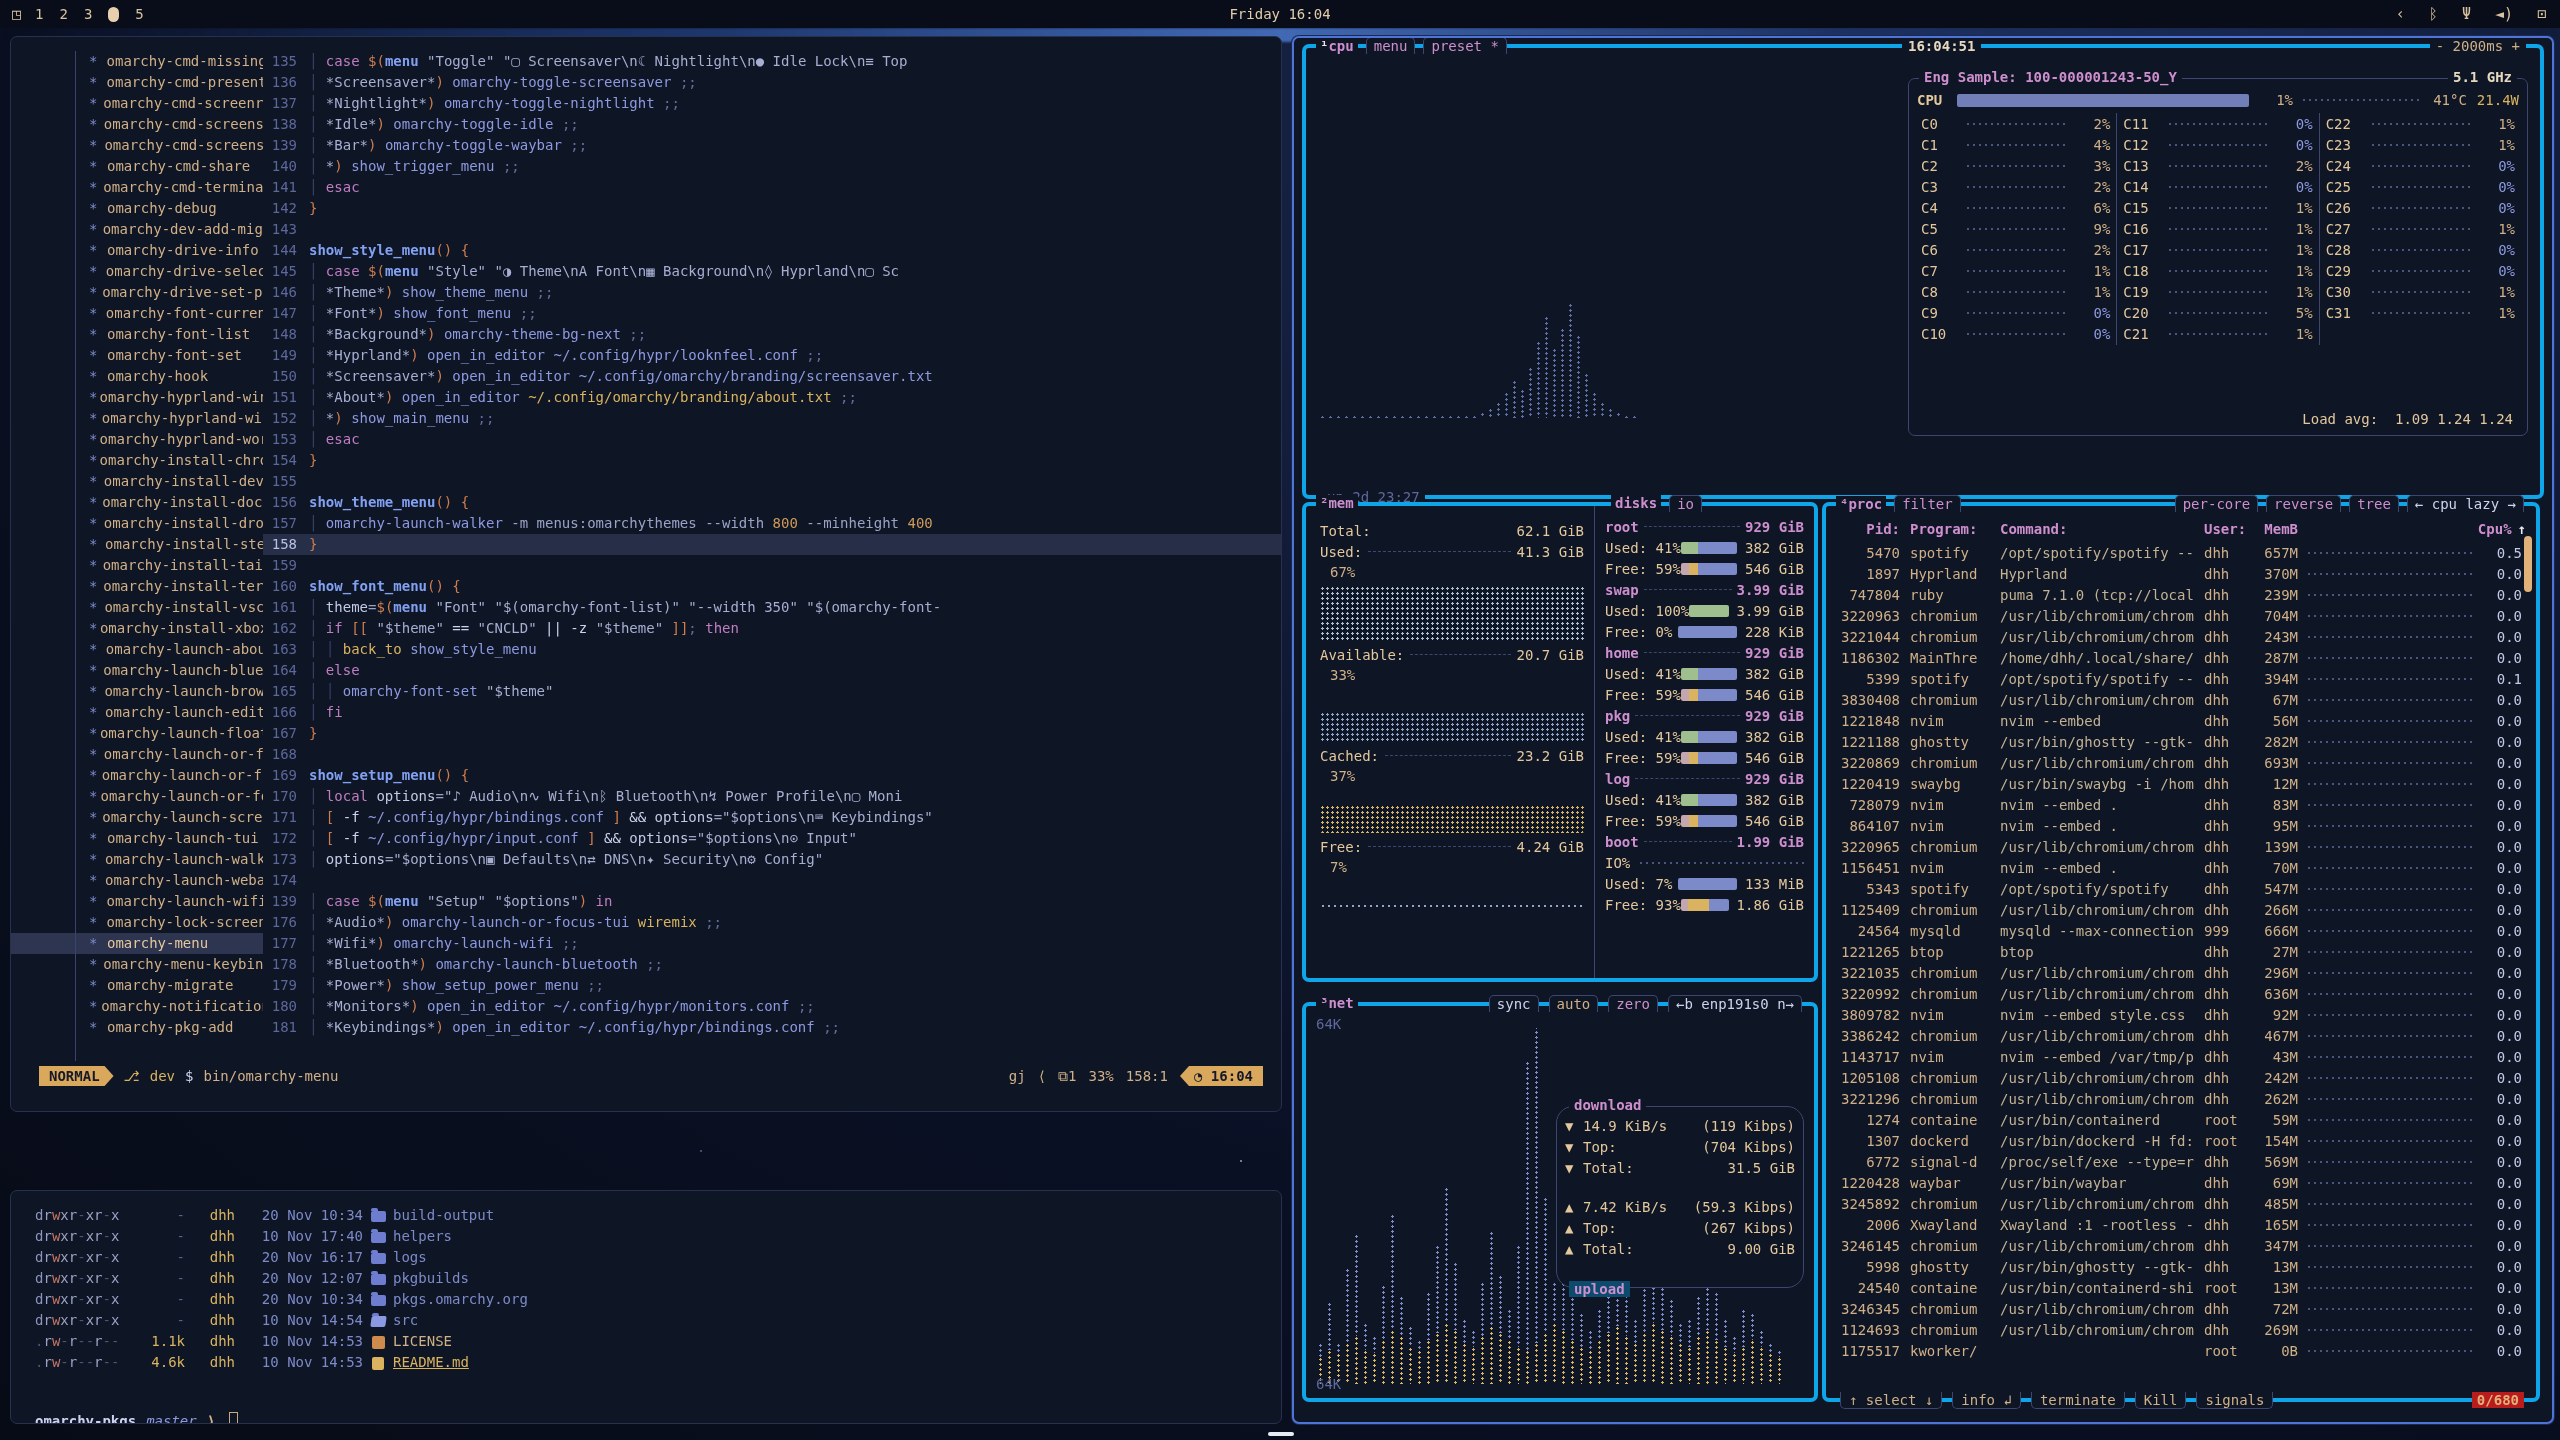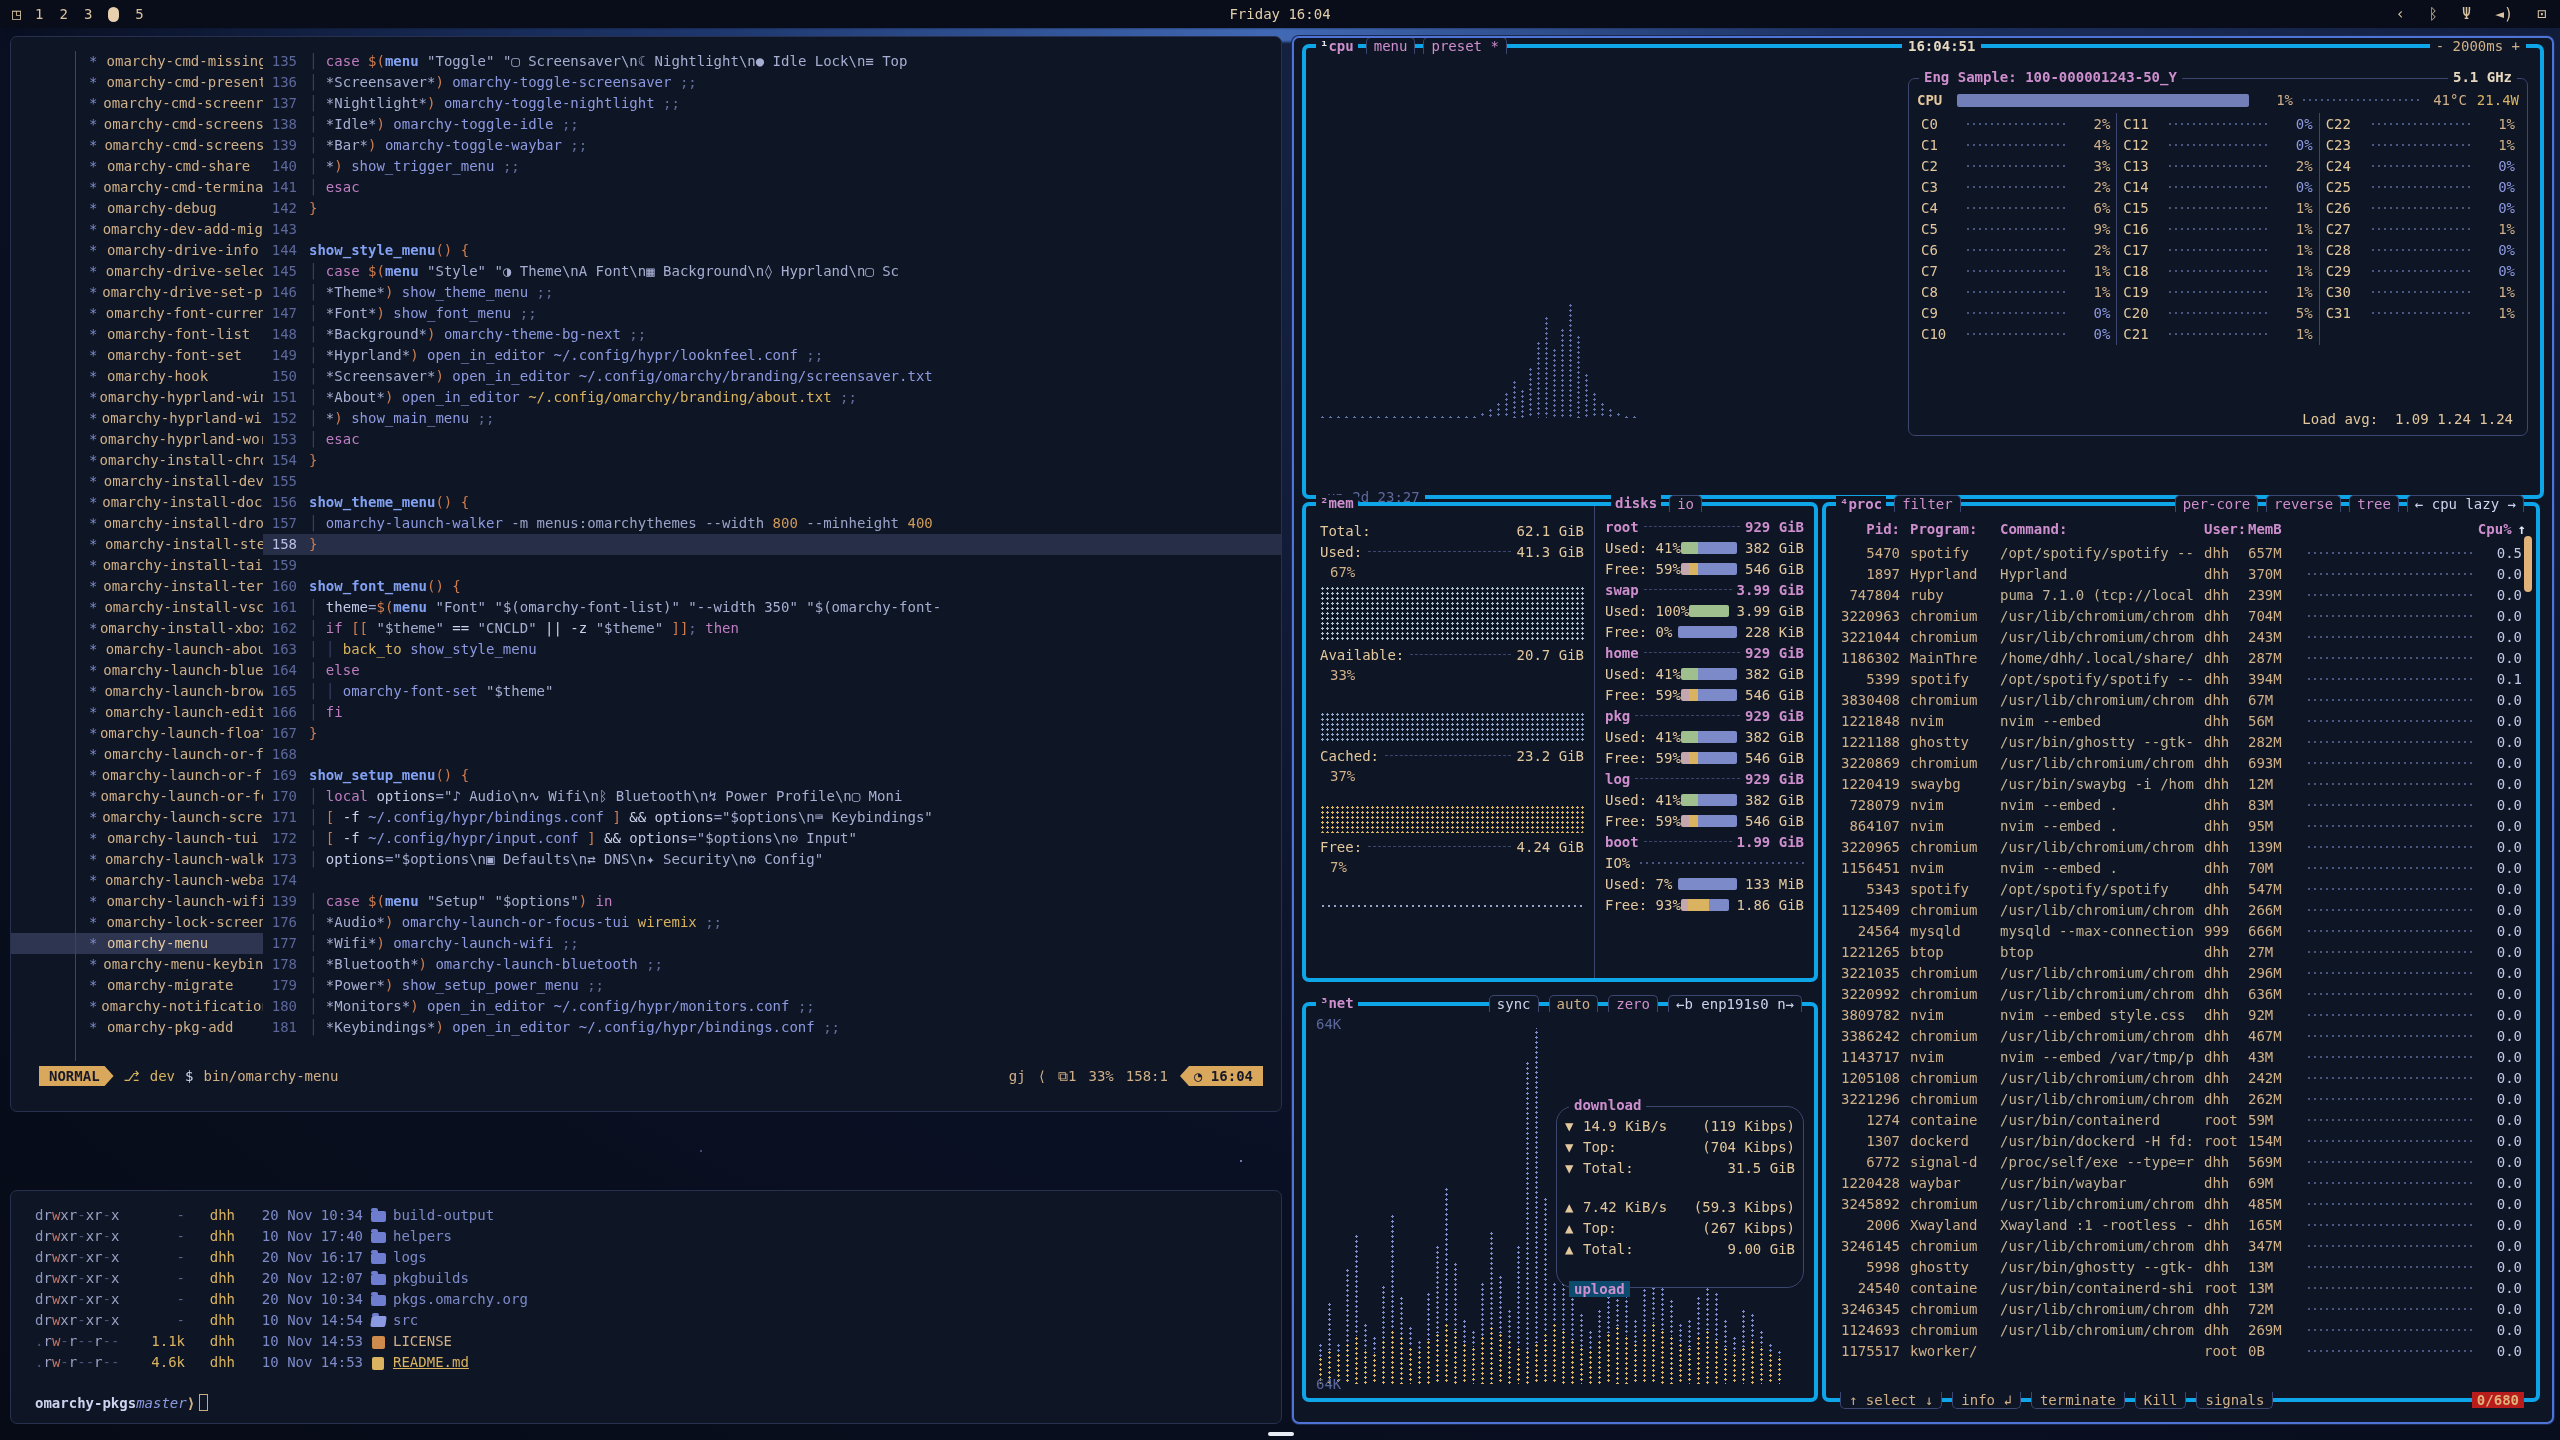--- a/index.html
+++ b/index.html
@@ -66,21 +66,21 @@
   .t-user{width:50px;text-align:right;color:#d9b35f}.t-date{width:128px;text-align:right;color:#7d8ac9}
   .t-icon{width:30px;text-align:center}
   .pc-d{color:#8b95c0}.pc-r{color:#9aa3c7}.pc-w{color:#c07468}.pc-x{color:#9aa3c7}.pc-dash{color:#4a5479}
   .nm-dir{color:#7d8ac9}.nm-file{color:#d0b088}.nm-readme{color:#d9b35f;text-decoration:underline}
   .ic{display:inline-block;vertical-align:middle}
   .ic-folder{width:15px;height:11px;background:#6f7dd0;border-radius:2px;position:relative}
   .ic-folder:before{content:"";position:absolute;top:-3px;left:0;width:7px;height:3px;background:#6f7dd0;border-radius:2px 2px 0 0}
   .ic-folder.open{background:#8b98e2;transform:skewX(-8deg)}
   .ic-book{width:13px;height:13px;background:#cf8a4e;border-radius:2px}
   .ic-doc{width:12px;height:13px;background:#d9b35f;border-radius:2px}
-  .prompt{margin-top:21px;display:flex;align-items:center;white-space:pre}
+  .prompt{margin-top:39px;display:flex;gap:10px;align-items:center;white-space:pre}
   .p-dir{color:#cdd3ee;font-weight:bold}.p-branch{color:#8d99e0;font-style:italic}.p-sym{color:#d0b088;font-weight:bold}
   .cursor-block{width:9px;height:17px;border:1px solid #c9a97e;margin-left:4px}
 
   
   #btop{left:1292px;top:36px;width:1262px;height:1388px;font-size:14px}
   .bx{position:absolute;border:4px solid #0ea5e9;border-radius:7px}
   .bx-hdr{position:absolute;top:-11px;left:10px;display:flex;gap:8px;align-items:flex-end}
   .btitle{background:#0e1524;padding:0 4px;color:#ce8fce;font-weight:bold;white-space:pre}
   .btitle .sup{color:#e8e8f2}
   .btab{background:#0e1524;border:1px solid #3c4670;border-bottom:none;border-radius:5px 5px 0 0;padding:0 7px;color:#ce8fce;white-space:pre}
@@ -151,21 +151,21 @@
 
   #proc-box{left:528px;top:464px;width:718px;height:900px}
   .proc-hdr-right{position:absolute;top:-11px;right:12px;display:flex;gap:8px}
   .pcols{display:flex;align-items:center;height:21px;margin:12px 10px 0 10px;color:#ce8fce;font-weight:bold;white-space:pre}
   .prows{position:absolute;left:10px;right:14px;top:36px;bottom:12px;overflow:hidden}
   .prow{display:flex;align-items:center;height:21px;white-space:pre;color:#d0b088}
   .c-pid{width:64px;text-align:right;flex:none}
   .c-prog{width:86px;margin-left:10px;flex:none;overflow:hidden}
   .c-cmd{width:200px;margin-left:4px;flex:none;overflow:hidden;color:#c3b293}
   .c-user{width:44px;margin-left:4px;flex:none}
-  .c-mem{width:50px;flex:none}
+  .c-mem{width:50px;text-align:right;flex:none}
   .c-dots{flex:1;margin:0 10px}
   .c-cpu{width:40px;text-align:right;color:#c3cae8;flex:none}
   .pcols .c-cmd,.pcols .c-user,.pcols .c-mem{color:#ce8fce}
   .pcols .arrow{color:#e8e8f2;margin-left:6px}
   .pscroll{position:absolute;right:4px;top:30px;width:8px;height:56px;background:#e0b178;border-radius:4px}
   .proc-foot{position:absolute;bottom:-11px;left:14px;display:flex;gap:10px}
   .pf-tab{background:#0e1524;border:1px solid #3c4670;border-top:none;border-radius:0 0 5px 5px;padding:0 8px;color:#d0b088;white-space:pre}
   .proc-count{position:absolute;bottom:-10px;right:12px;background:#b91c1c;padding:0 5px;color:#e0b178;font-weight:bold}
 </style>
 </head>

